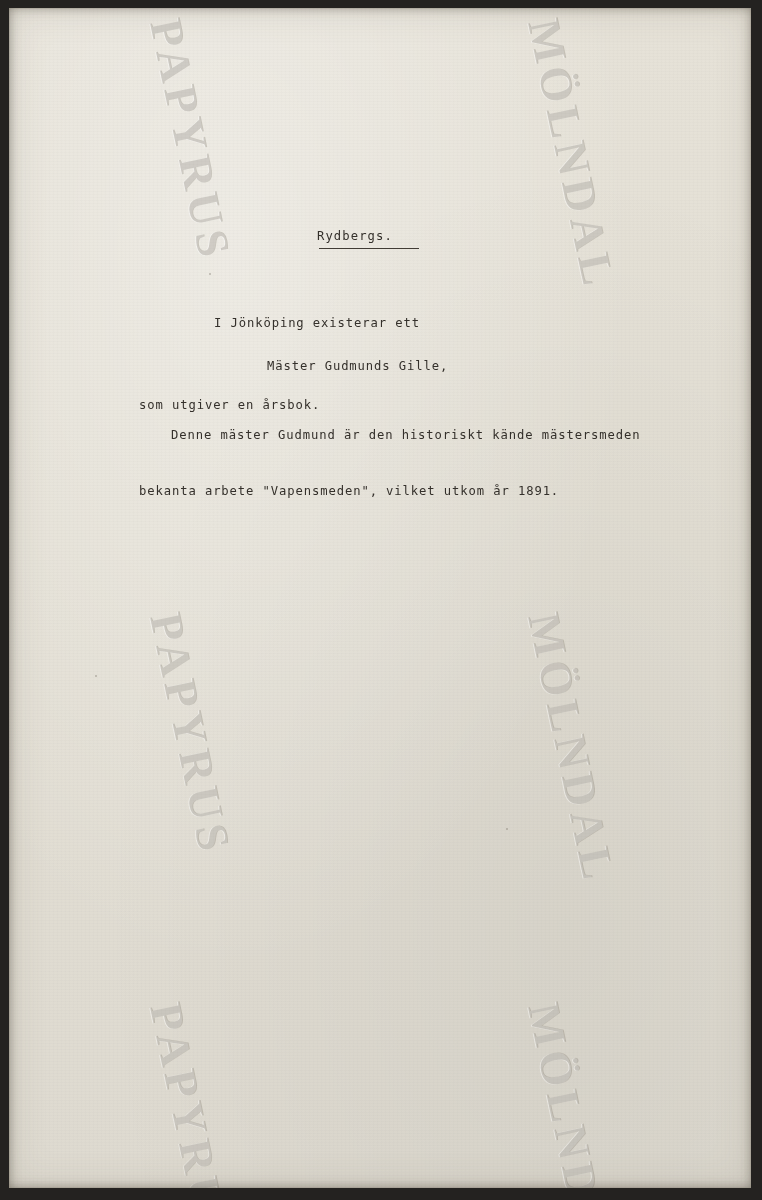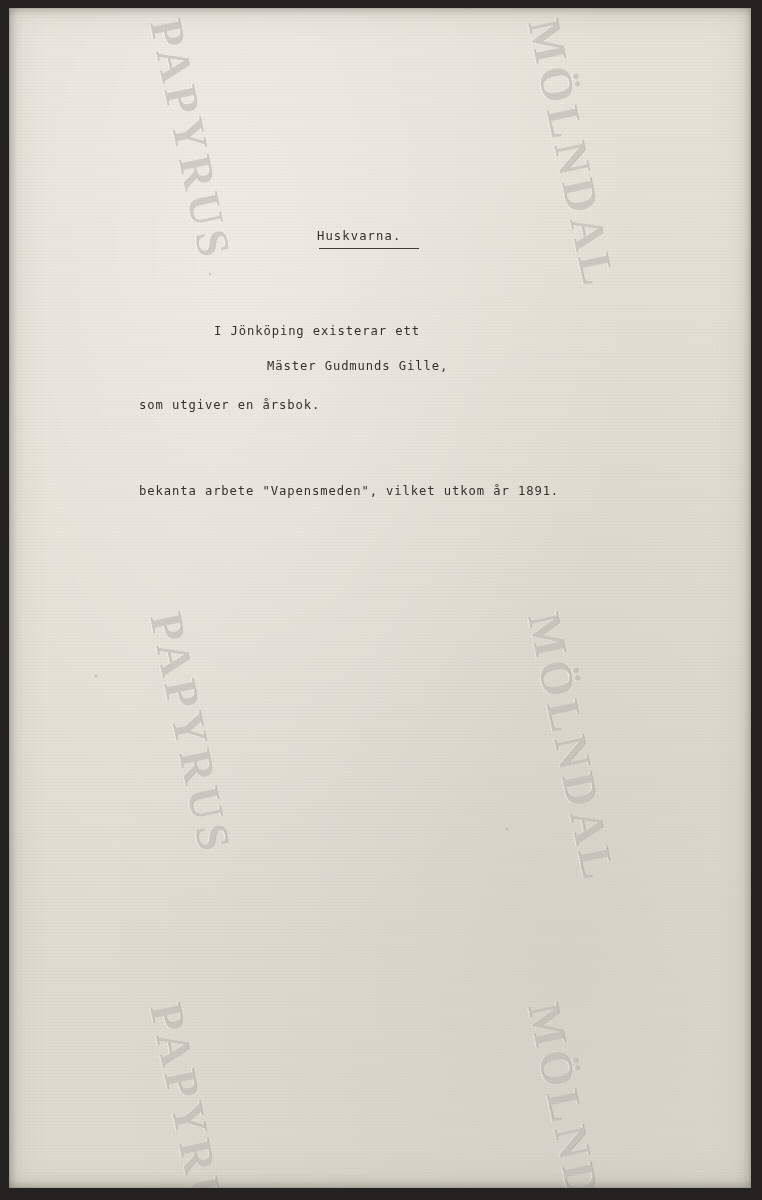--- a/index.html
+++ b/index.html
@@ -102,21 +102,21 @@
   }
   .title-rule {
     position: absolute;
     left: 310px;
     top: 240px;
     width: 100px;
     height: 1px;
     background: #413c35;
   }
 
-  .l1 { left: 205px; top: 303px; margin-top: 8px; }
+  .l1 { left: 205px; top: 303px; }
   .l2 { left: 258px; top: 346px; text-align: right; }
   .l3 { left: 130px; top: 385px; text-align: center; }
   .l4 { left: 162px; top: 415px; }
   .l5 { left: 130px; top: 443px; }
   .l6 { left: 130px; top: 471px; }
 
   
   .speck {
     position: absolute;
     background: rgba(90,84,72,0.35);
@@ -134,26 +134,27 @@
       <div class="wm" style="left:560px; top:6px; font-size:46px; transform: rotate(78deg);">MÖLNDAL</div>
       <div class="wm" style="left:182px; top:600px; font-size:46px; transform: rotate(78deg);">PAPYRUS</div>
       <div class="wm" style="left:560px; top:600px; font-size:46px; transform: rotate(78deg);">MÖLNDAL</div>
       <div class="wm" style="left:182px; top:990px; font-size:46px; transform: rotate(78deg);">PAPYRUS</div>
       <div class="wm" style="left:560px; top:990px; font-size:46px; transform: rotate(78deg);">MÖLNDAL</div>
     </div>
 
     <div class="grain"></div>
 
     <div class="typescript">
-      <div class="line title-line">Huskvarna.</div>
+      <div class="line title-line">Rydbergs.</div>
       <div class="title-rule"></div>
 
       <div class="line l1">I Jönköping existerar ett</div>
       <div class="line l2">Mäster Gudmunds Gille,</div>
       <div class="line l3">som utgiver en årsbok.</div>
+      <div class="line l4">Denne mäster Gudmund är den historiskt kände mästersmeden</div>
       <div class="line l6">bekanta arbete "Vapensmeden", vilket utkom år 1891.</div>
     </div>
 
     <div class="speck" style="left:200px; top:265px; width:2px; height:2px;"></div>
     <div class="speck" style="left:86px; top:667px; width:2px; height:2px;"></div>
     <div class="speck" style="left:497px; top:820px; width:2px; height:2px;"></div>
 
     <div class="edge-shadow"></div>
   </div>
 </div>

